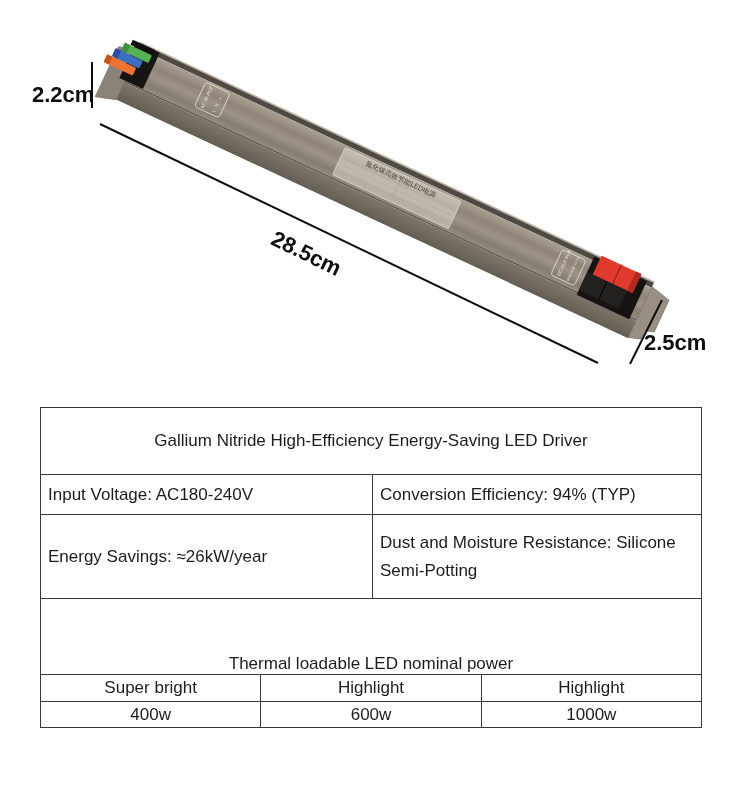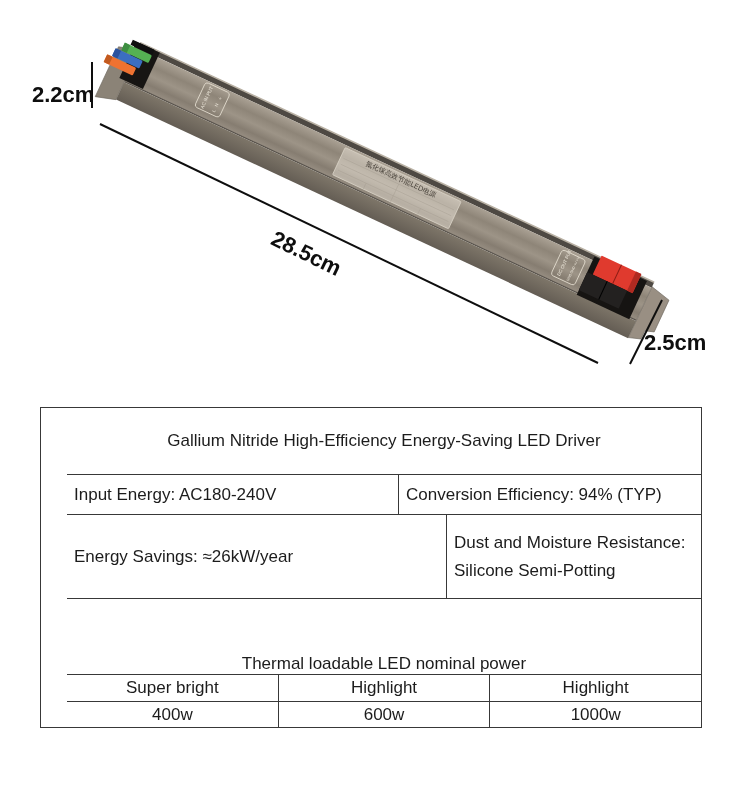--- a/index.html
+++ b/index.html
@@ -10,28 +10,28 @@
   .figure{position:absolute;left:0;top:0;}
 
   .dim-text{font-family:"Liberation Sans",sans-serif;font-weight:bold;fill:#0e0e0e;font-size:22px;}
   .etch{fill:#ece6da;font-family:"Liberation Sans",sans-serif;}
   .plate-title{fill:#49433b;font-family:"DejaVu Sans","Liberation Sans",sans-serif;}
 
   .spec-table{
     position:absolute;left:40px;top:407px;width:662px;
     border:1px solid #383838;color:#1c1c1c;font-size:17px;background:#fff;
   }
-  .trow{display:flex;border-top:1px solid #383838;margin-left:26px;}
+  .trow{display:flex;border-top:1px solid #383838;}
   .trow:first-child{border-top:none;}
   .cell{display:flex;align-items:center;padding-left:7px;overflow:hidden;}
   .cell + .cell{border-left:1px solid #383838;}
   .center-row .cell{flex:1;justify-content:center;padding-left:0;text-align:center;}
   .title-row{height:66px;}
   .row-model,.row-voltage{height:40px;}
-  .row-energy{height:84px;gap:48px;}
+  .row-energy{height:84px;}
   .row-energy .cell{line-height:1.6;padding-right:4px;}
   .row-power-title{height:76px;align-items:flex-end;}
   .row-power-head{height:27px;}
   .row-power-val{height:26px;}
   .two .cell:first-child{width:331px;flex:none;}
   .two .cell:last-child{flex:1;}
   .four .cell{flex:1;justify-content:center;padding-left:0;text-align:right;}
 </style>
 </head>
 <body>
@@ -133,21 +133,21 @@
       <line x1="630" y1="364" x2="662" y2="300" stroke="#0e0e0e" stroke-width="2"></line>
       <text class="dim-text" x="644" y="350">2.5cm</text>
     </g>
   </svg>
 
   <div class="spec-table">
     <div class="trow title-row center-row">
       <div class="cell">Gallium Nitride High-Efficiency Energy-Saving LED Driver</div>
     </div>
     <div class="trow two row-voltage">
-      <div class="cell">Input Energy: AC180-240V</div>
+      <div class="cell">Input Voltage: AC180-240V</div>
       <div class="cell">Conversion Efficiency: 94% (TYP)</div>
     </div>
     <div class="trow two row-energy">
       <div class="cell">Energy Savings: ≈26kW/year</div>
       <div class="cell">Dust and Moisture Resistance: Silicone Semi-Potting</div>
     </div>
     <div class="trow row-power-title center-row">
       <div class="cell">Thermal loadable LED nominal power</div>
     </div>
     <div class="trow four row-power-head">

